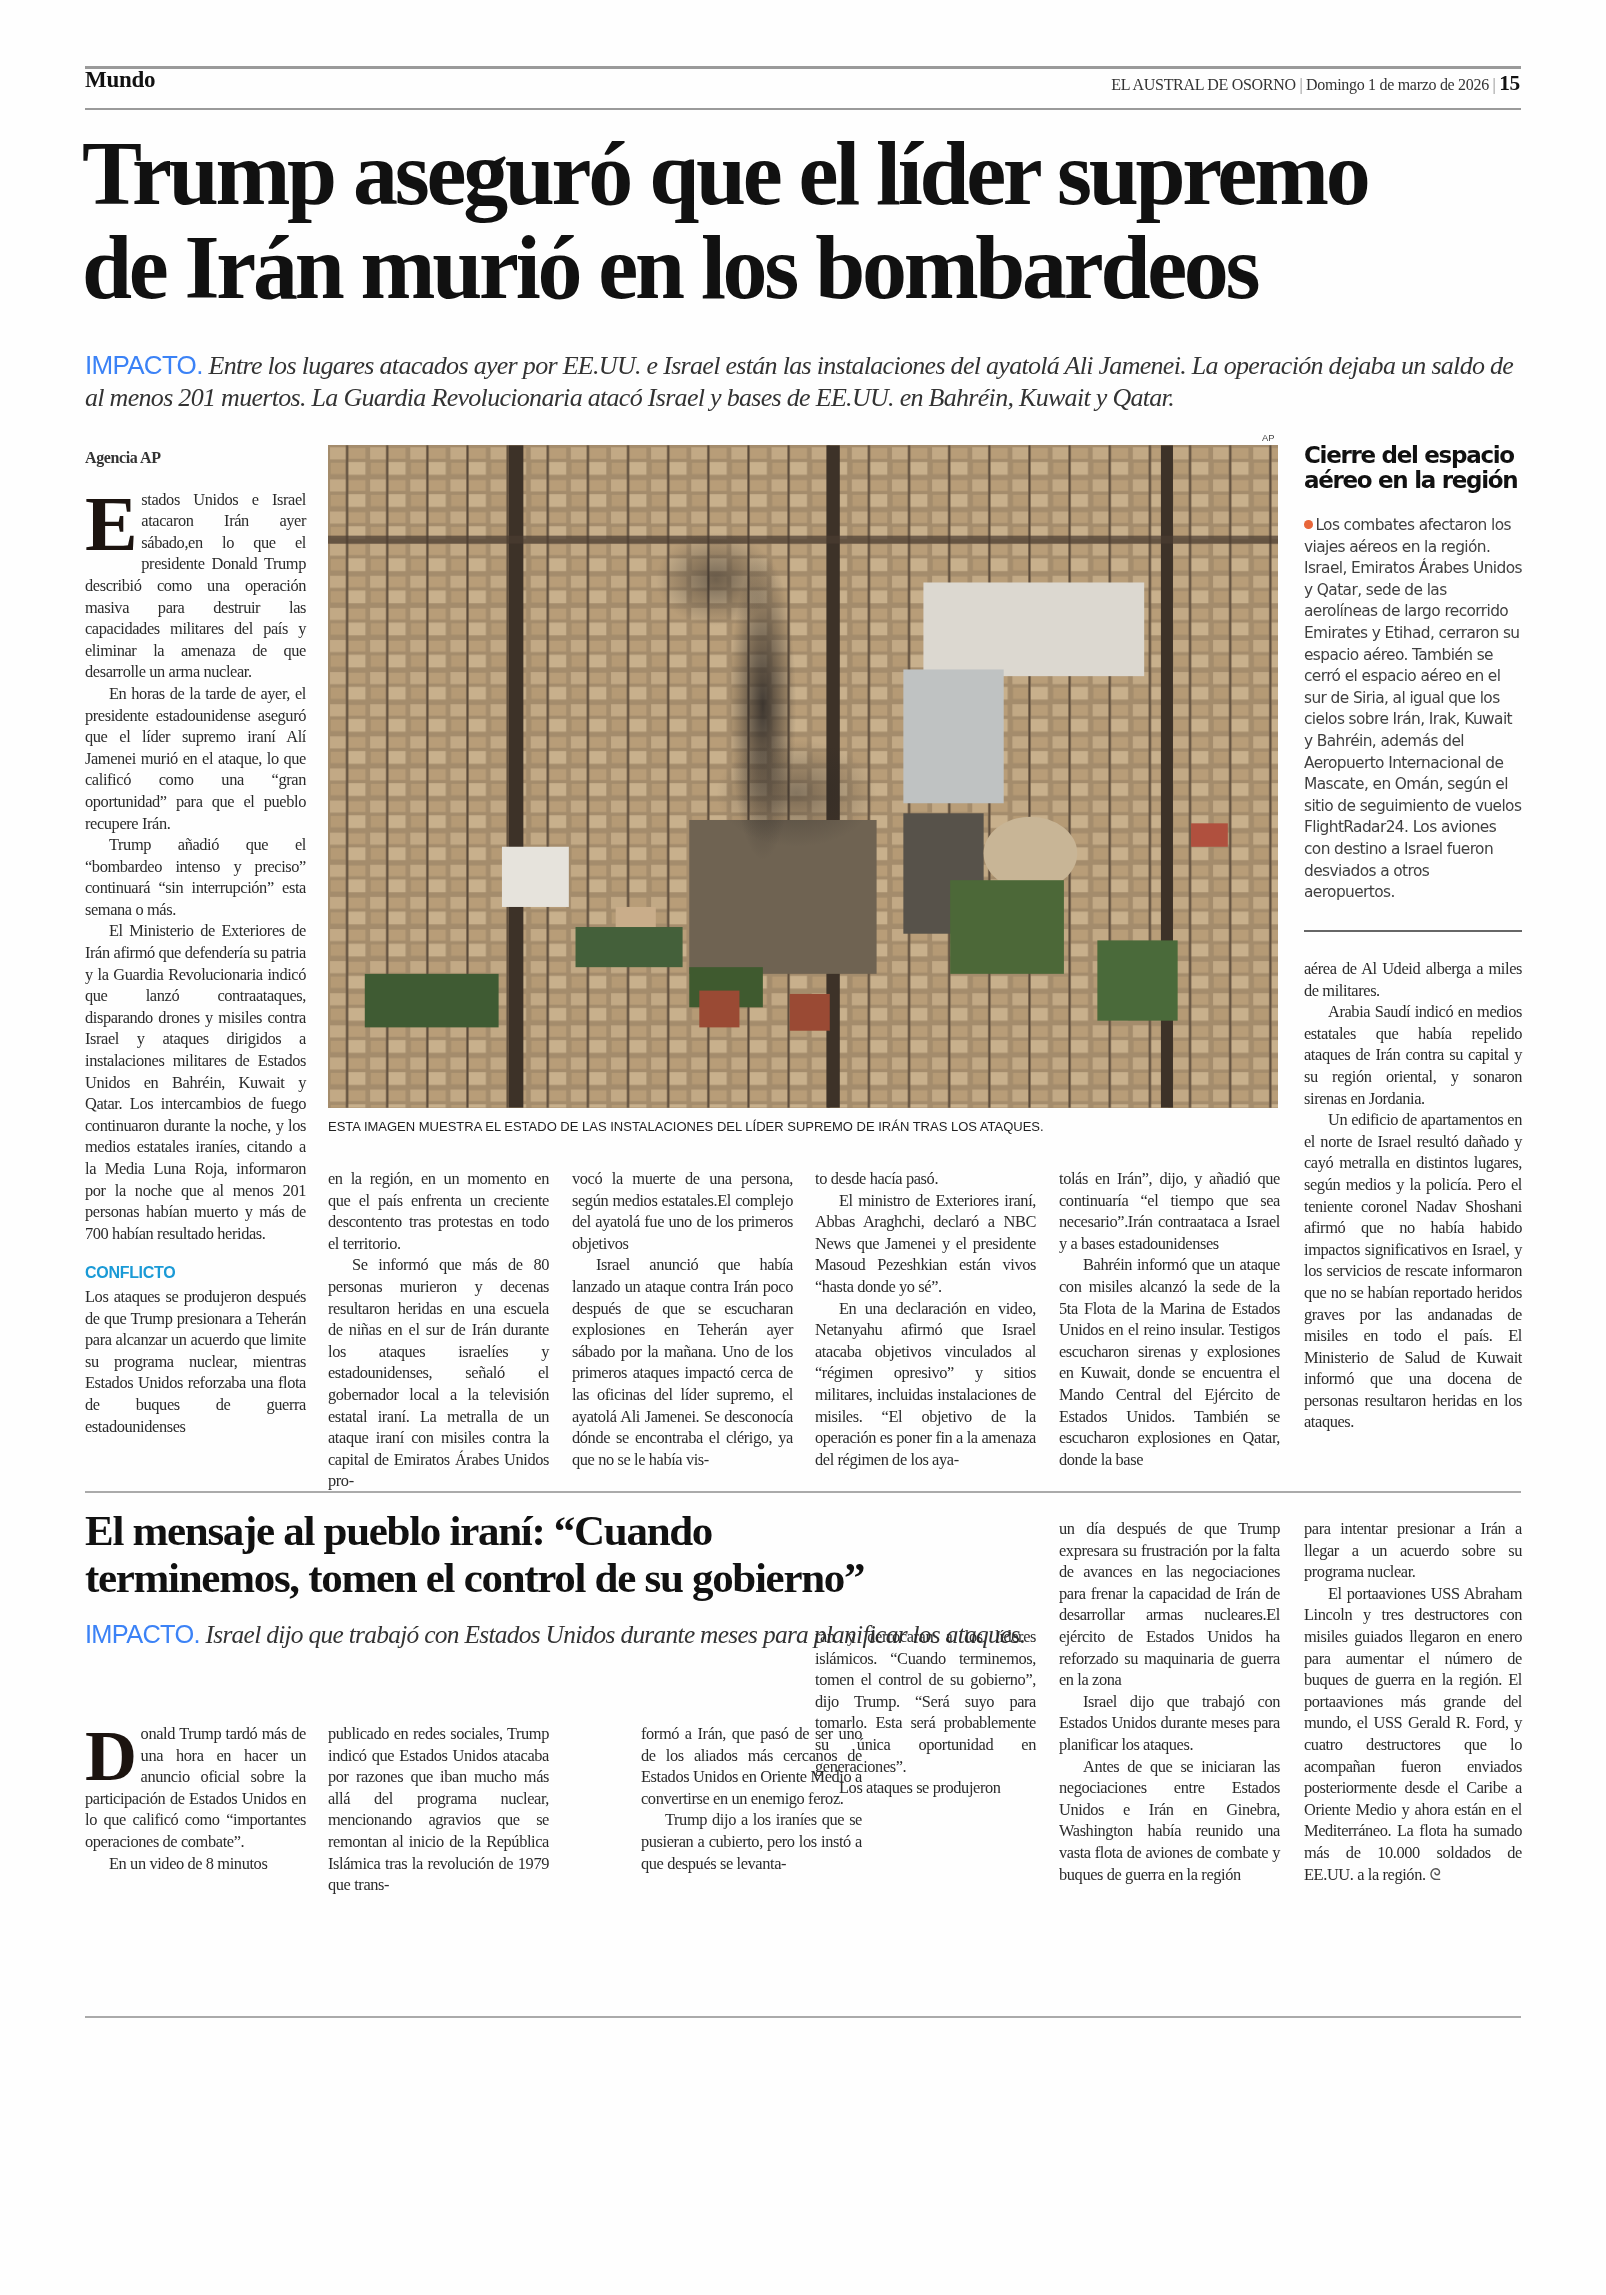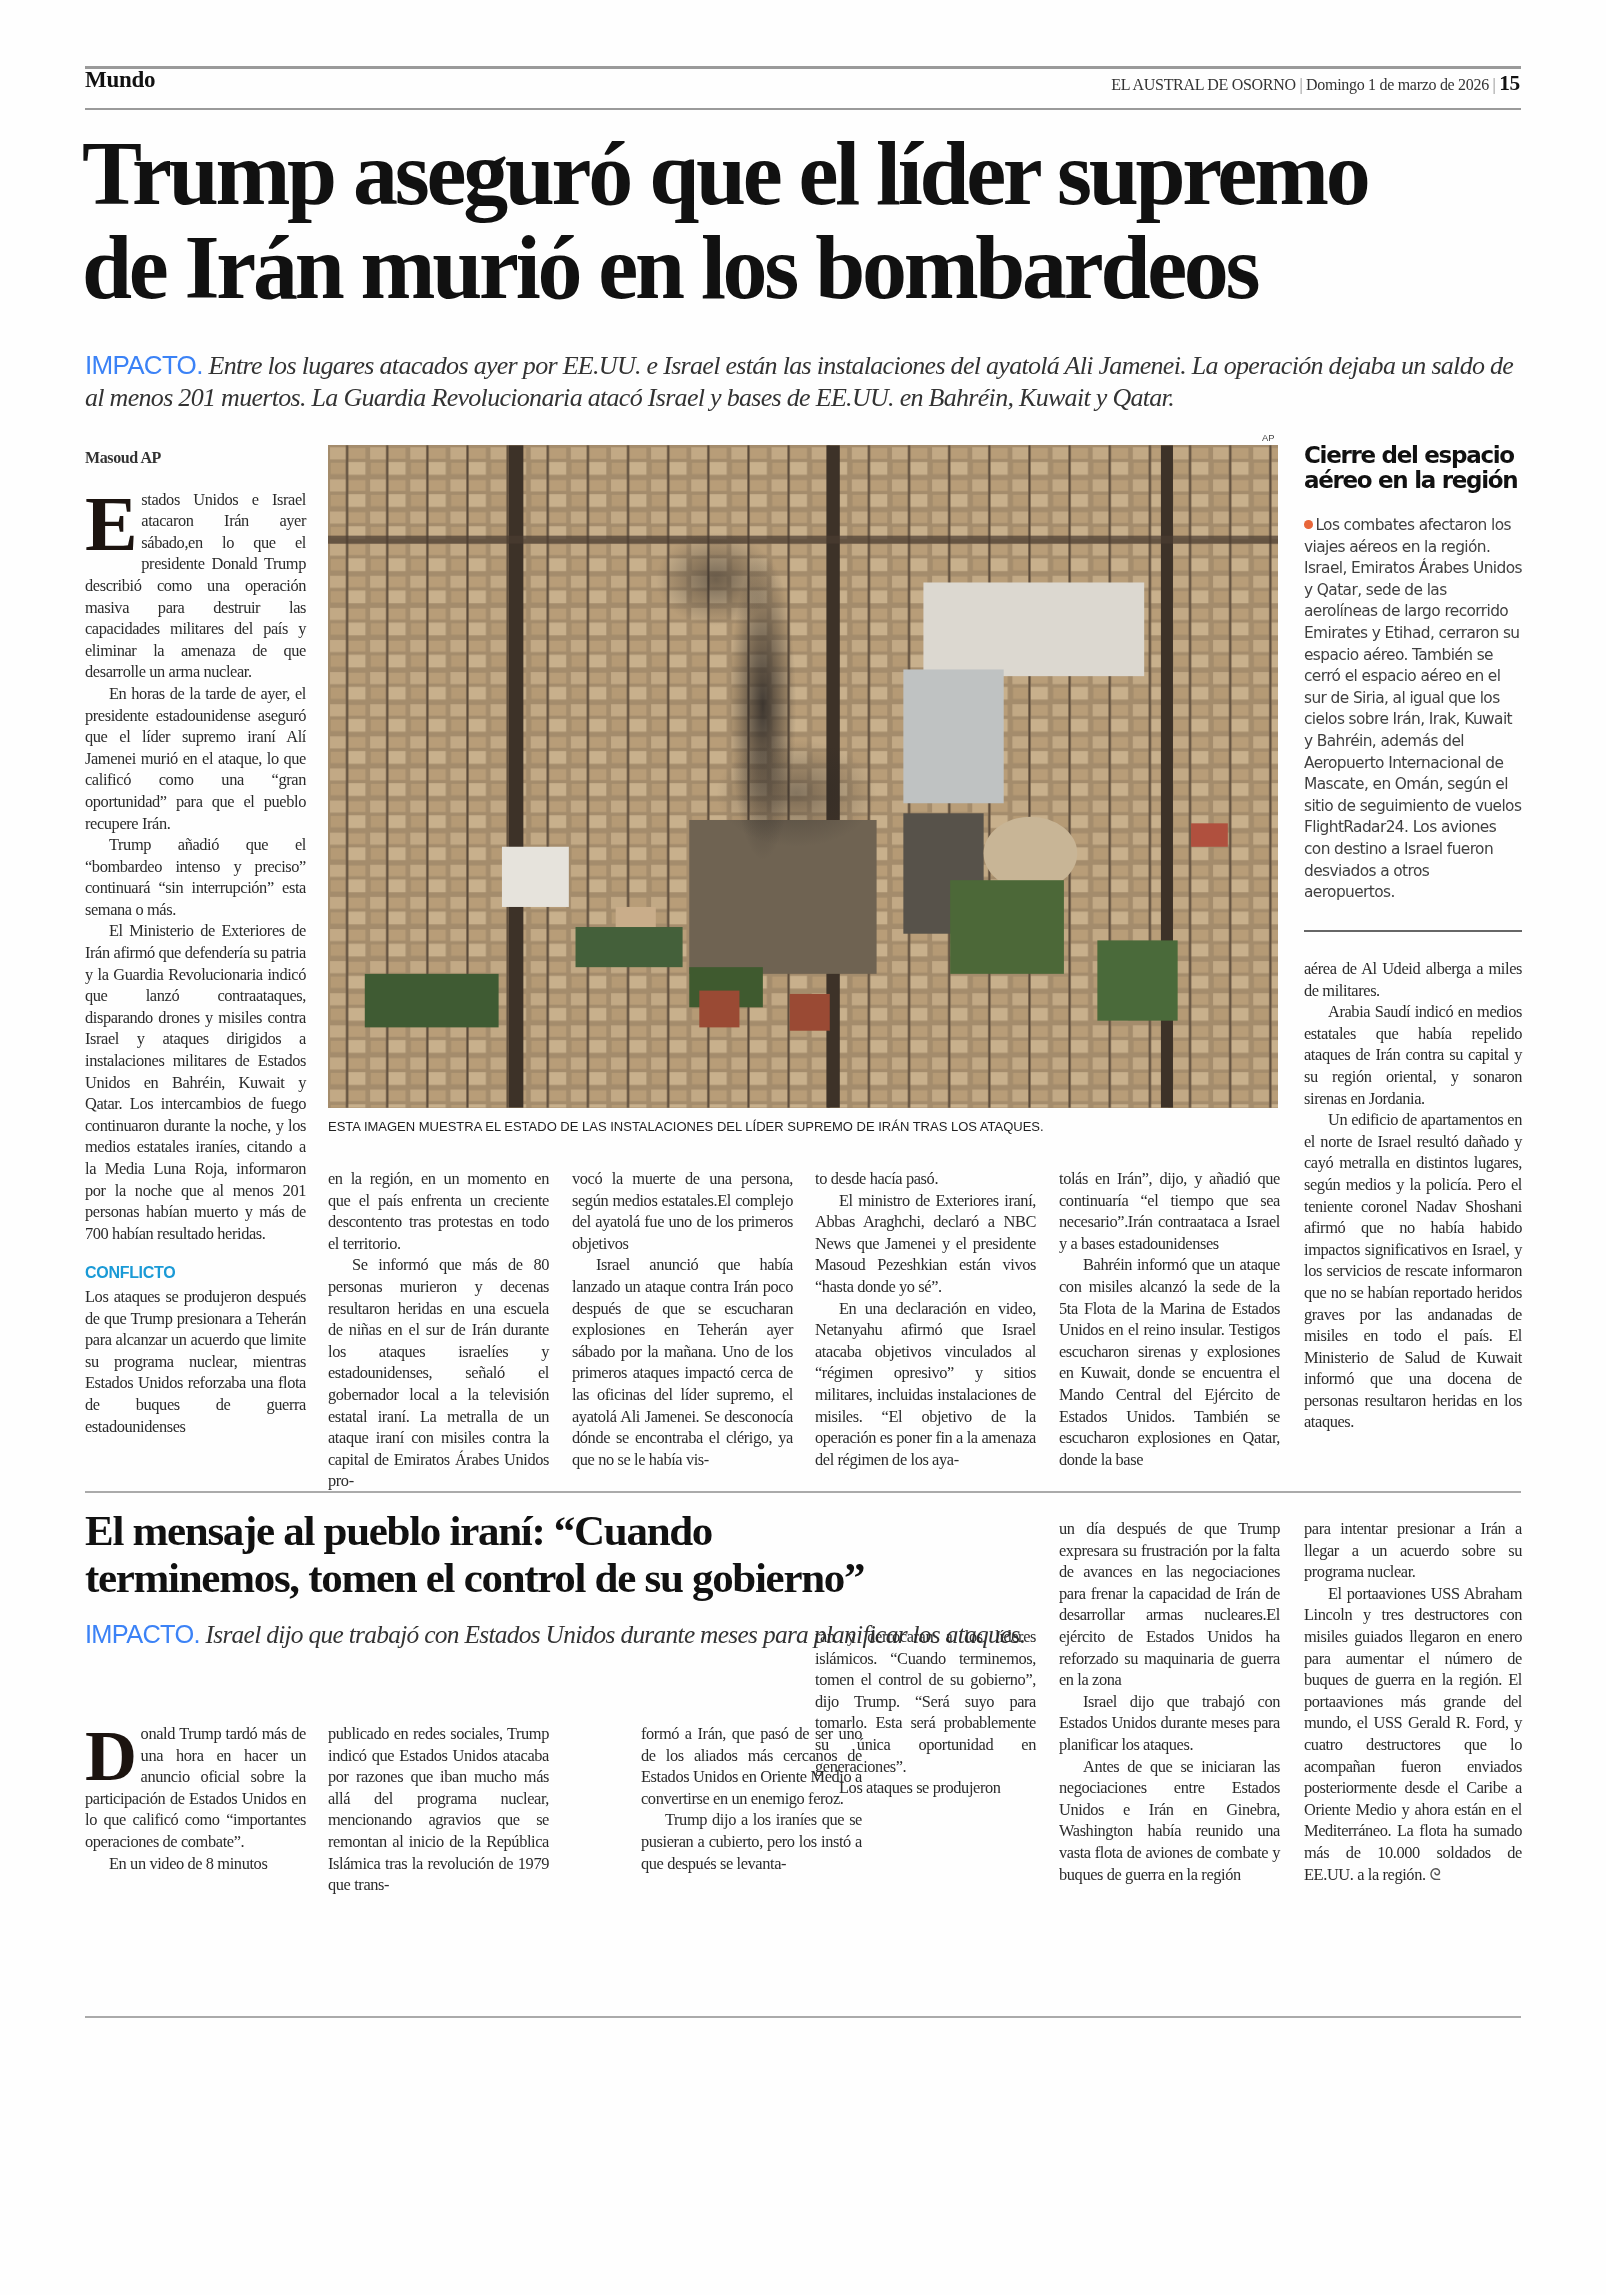--- a/index.html
+++ b/index.html
@@ -47,21 +47,21 @@
   <div>Trump aseguró que el líder supremo</div>
   <div>de Irán murió en los bombardeos</div>
 </div>
 
 <div class="abs deck">
   <span class="kicker">IMPACTO.</span>
   <span>Entre los lugares atacados ayer por EE.UU. e Israel están las instalaciones del ayatolá Ali Jamenei. La operación dejaba un saldo de al menos 201 muertos. La Guardia Revolucionaria atacó Israel y bases de EE.UU. en Bahréin, Kuwait y Qatar.</span>
 </div>
 
 <div class="col" style="left:85px;top:447px;width:221px;">
-  <div class="byline">Masoud AP</div>
+  <div class="byline">Agencia AP</div>
   <p class="noind"><span class="dropcap">E</span><span>stados Unidos e Israel atacaron Irán ayer sábado,en lo que el presidente Donald Trump describió como una operación masiva para destruir las capacidades militares del país y eliminar la amenaza de que desarrolle un arma nuclear.</span></p>
   <p>En horas de la tarde de ayer, el presidente estadounidense aseguró que el líder supremo iraní Alí Jamenei murió en el ataque, lo que calificó como una “gran oportunidad” para que el pueblo recupere Irán.</p>
   <p>Trump añadió que el “bombardeo intenso y preciso” continuará “sin interrupción” esta semana o más.</p>
   <p>El Ministerio de Exteriores de Irán afirmó que defendería su patria y la Guardia Revolucionaria indicó que lanzó contraataques, disparando drones y misiles contra Israel y ataques dirigidos a instalaciones militares de Estados Unidos en Bahréin, Kuwait y Qatar. Los intercambios de fuego continuaron durante la noche, y los medios estatales iraníes, citando a la Media Luna Roja, informaron por la noche que al menos 201 personas habían muerto y más de 700 habían resultado heridas.</p>
   <div class="subhead">CONFLICTO</div>
   <p class="noind">Los ataques se produjeron después de que Trump presionara a Teherán para alcanzar un acuerdo que limite su programa nuclear, mientras Estados Unidos reforzaba una flota de buques de guerra estadounidenses</p>
 </div>
 
 <div class="abs credit">AP</div>
 <div class="abs photo">

